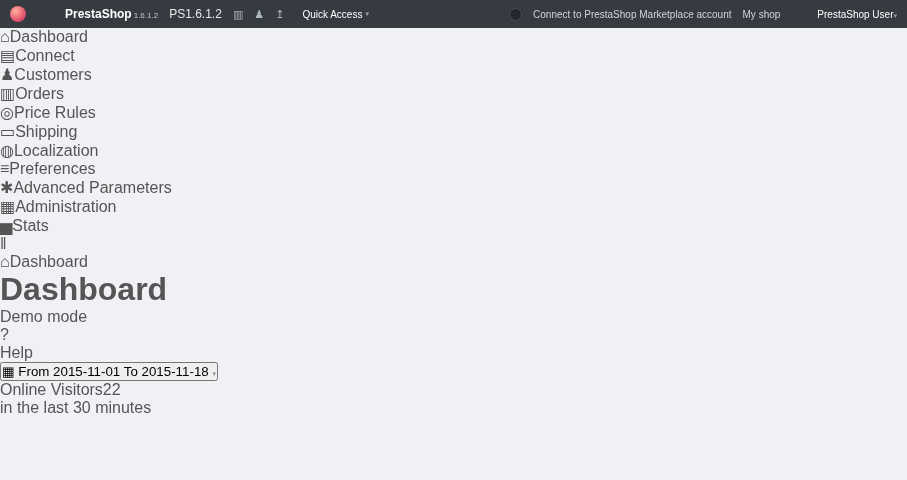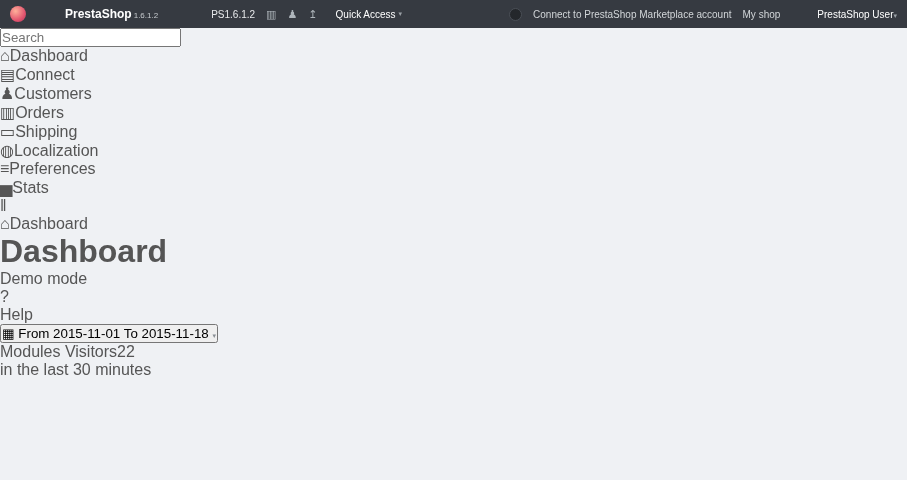--- a/index.html
+++ b/index.html
@@ -9,21 +9,21 @@
   [data-interactable="true"] { cursor:pointer; }
 
   
   .topbar{height:28px;background:#363a41;color:#fff;display:flex;align-items:center;
     justify-content:space-between;padding:0 10px;font-size:10px;position:relative;z-index:9;}
   .tb-left,.tb-right{display:flex;align-items:center;gap:11px;}
   .logo-circle{width:16px;height:16px;border-radius:50%;
     background:radial-gradient(circle at 35% 32%,#ffb09a,#e2536e 62%,#a93a5c);}
   .brand{font-size:12px;font-weight:bold;color:#fff;padding-left:28px;}
   .ver{font-size:8px;margin-left:2px;color:#c7cbcf;font-weight:normal;}
-  .ps-label{color:#e8eaec;font-size:10px;margin-left:42px;}
+  .ps-label{color:#e8eaec;font-size:12px;}
   .tb-icon{color:#aeb5bb;font-size:11px;line-height:1;}
   .quick-access{color:#fff;display:flex;align-items:center;gap:3px;padding-left:7px;}
   .caret{font-size:7px;color:#9aa0a6;}
   .dark-dot{width:13px;height:13px;border-radius:50%;background:#24272b;display:inline-block;
     border:1px solid #4a4f56;}
   .tb-right a{color:#d2d6d9;}
   .avatar{width:15px;height:15px;border-radius:2px;background:linear-gradient(135deg,#c79b77,#7d6covered?;}
   .avatar{background:linear-gradient(135deg,#c79b77,#826a4f);}
   .user-menu{display:flex;align-items:center;gap:4px;color:#fff;}
 
@@ -104,31 +104,30 @@
   <div class="tb-right">
     <span class="dark-dot" data-interactable="true"></span>
     <a data-interactable="true">Connect to PrestaShop Marketplace account</a>
     <a data-interactable="true">My shop</a>
     <span class="avatar" data-interactable="true"></span>
     <span class="user-menu" data-interactable="true"><span data-interactable="false">PrestaShop User</span><span class="caret" data-interactable="false">▾</span></span>
   </div>
 </header>
 
 <nav class="sidebar" data-interactable="false">
-  <div class="search-box" data-interactable="true">
-    <span class="mag" data-interactable="false"></span>
-    <input data-interactable="true" placeholder="Search" style="">
-  </div>
   <div class="nav-item active" data-interactable="true"><span class="nav-icon" data-interactable="false">⌂</span><span data-interactable="false">Dashboard</span></div>
   <div class="nav-item" data-interactable="true"><span class="nav-icon" data-interactable="false">▤</span><span data-interactable="false">Connect</span></div>
   <div class="nav-item" data-interactable="true"><span class="nav-icon" data-interactable="false">♟</span><span data-interactable="false">Customers</span></div>
   <div class="nav-item" data-interactable="true"><span class="nav-icon" data-interactable="false">▥</span><span data-interactable="false">Orders</span></div>
+  <div class="nav-item" data-interactable="true"><span class="nav-icon" data-interactable="false">◎</span><span data-interactable="false">Price Rules</span></div>
   <div class="nav-item" data-interactable="true"><span class="nav-icon" data-interactable="false">▭</span><span data-interactable="false">Shipping</span></div>
   <div class="nav-item" data-interactable="true"><span class="nav-icon" data-interactable="false">◍</span><span data-interactable="false">Localization</span></div>
   <div class="nav-item" data-interactable="true"><span class="nav-icon" data-interactable="false">≡</span><span data-interactable="false">Preferences</span></div>
+  <div class="nav-item" data-interactable="true"><span class="nav-icon" data-interactable="false">✱</span><span data-interactable="false">Advanced Parameters</span></div>
+  <div class="nav-item" data-interactable="true"><span class="nav-icon" data-interactable="false">▦</span><span data-interactable="false">Administration</span></div>
   <div class="nav-item" data-interactable="true"><span class="nav-icon" data-interactable="false">▅</span><span data-interactable="false">Stats</span></div>
   <div class="collapse-btn" data-interactable="true">‖</div>
 </nav>
 
 <div class="main" data-interactable="false">
 
   <div class="page-head" data-interactable="false">
     <div>
       <div class="breadcrumb" data-interactable="false"><span data-interactable="false">⌂</span><span data-interactable="false">Dashboard</span></div>
       <h1 class="page-title" data-interactable="false">Dashboard</h1>
@@ -151,21 +150,21 @@
       <span data-interactable="false">From 2015-11-01 To 2015-11-18</span>
       <span class="caret" style="color:#8a9095" data-interactable="false">▾</span>
     </button>
   </div>
 
   <div class="content" data-interactable="false">
 
     <div class="col" data-interactable="false">
       <section class="panel" data-interactable="false">
         <div class="stat-block">
-          <div class="stat-line"><a class="stat-label" data-interactable="true">Modules Visitors</a><span class="stat-value" data-interactable="false">22</span></div>
+          <div class="stat-line"><a class="stat-label" data-interactable="true">Online Visitors</a><span class="stat-value" data-interactable="false">22</span></div>
           <div class="stat-sub" data-interactable="false">in the last 30 minutes</div>
         </div>
 
       </section>
     </div>
 
   </div>
 </div>
 
 </body></html>

